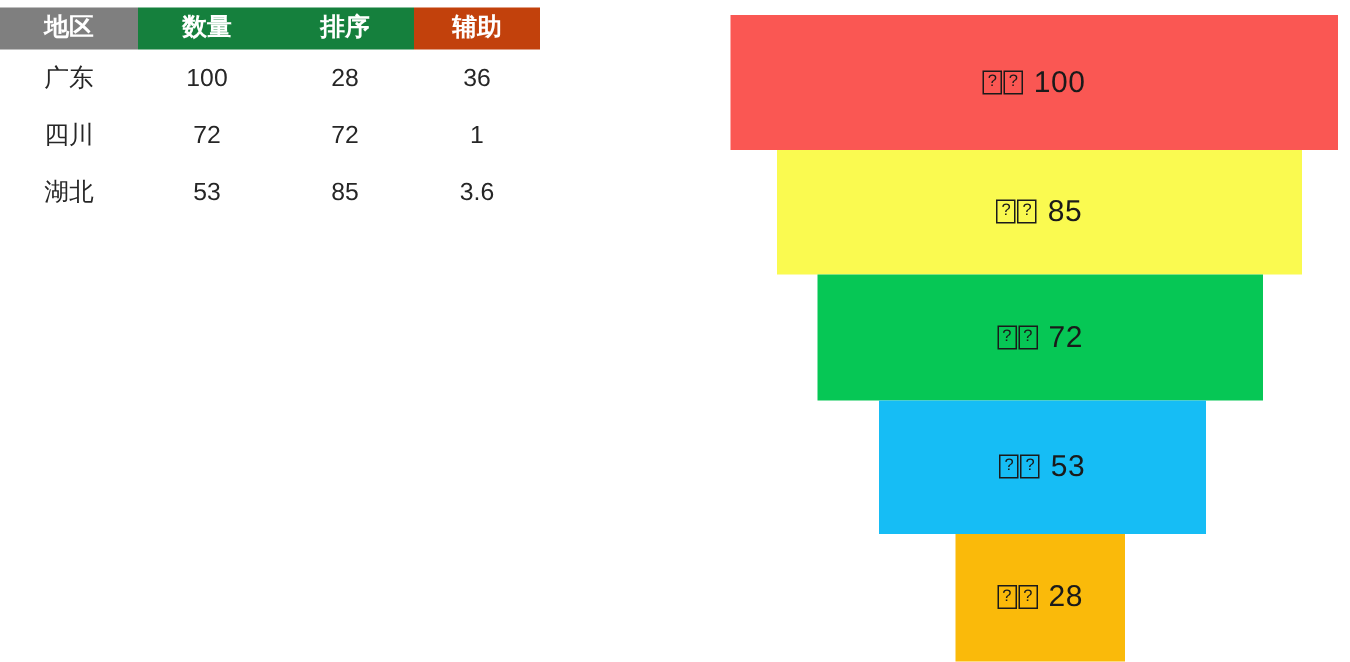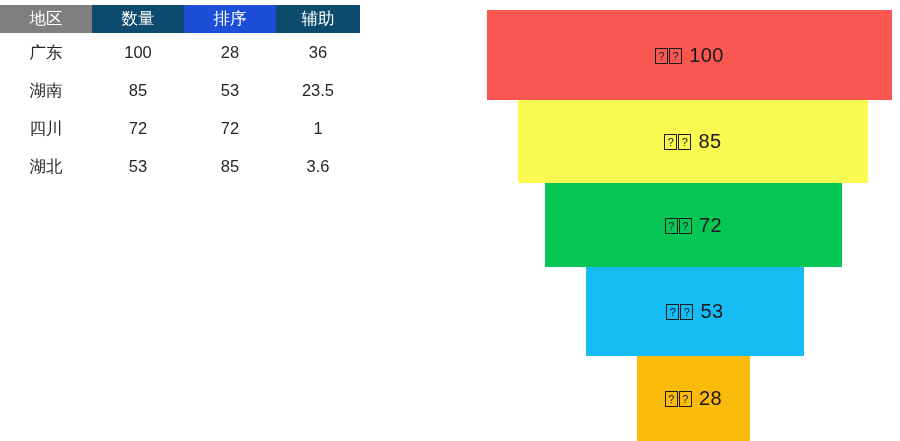--- a/index.html
+++ b/index.html
@@ -31,21 +31,21 @@
     margin: 0;
   }
   table.region-table col.c-region { width: 92px; }
   table.region-table col.c-num    { width: 92px; }
   table.region-table col.c-sort   { width: 92px; }
   table.region-table col.c-aux    { width: 84px; }
 
   table.region-table thead th {
     background: #7f7f7f;
     color: #ffffff;
-    font-weight: normal;
+    font-weight: bold;
     font-size: 16.5px;
     padding: 4px 0 5px 0;
     text-align: center;
     border: none;
     line-height: 1.15;
   }
   table.region-table thead tr { height: 28px; }
   table.region-table tbody td {
     color: #262626;
     font-size: 16.5px;
@@ -118,37 +118,31 @@
   <table class="region-table">
     <colgroup>
       <col class="c-region">
         <col class="c-num">
         <col class="c-sort">
         <col class="c-aux">
     </colgroup>
     <thead>
       <tr>
         <th style="background: rgb(127, 127, 127); color: rgb(255, 255, 255);">地区</th>
-        <th style="background: #0c4a6e; color: rgb(255, 255, 255);">数量</th>
-        <th style="background: #1d4ed8; color: rgb(255, 255, 255);">排序</th>
-        <th style="background: #0c4a6e; color: rgb(255, 255, 255);">辅助</th>
+        <th style="background: #15803d; color: rgb(255, 255, 255);">数量</th>
+        <th style="background: #15803d; color: rgb(255, 255, 255);">排序</th>
+        <th style="background: #c2410c; color: rgb(255, 255, 255);">辅助</th>
       </tr>
     </thead>
     <tbody>
       <tr>
         <td class="region-cell">广东</td>
         <td>100</td>
         <td>28</td>
         <td>36</td>
-      </tr>
-      <tr>
-        <td class="region-cell">湖南</td>
-        <td>85</td>
-        <td>53</td>
-        <td>23.5</td>
       </tr>
       <tr>
         <td class="region-cell">四川</td>
         <td>72</td>
         <td>72</td>
         <td>1</td>
       </tr>
       <tr>
         <td class="region-cell">湖北</td>
         <td>53</td>

